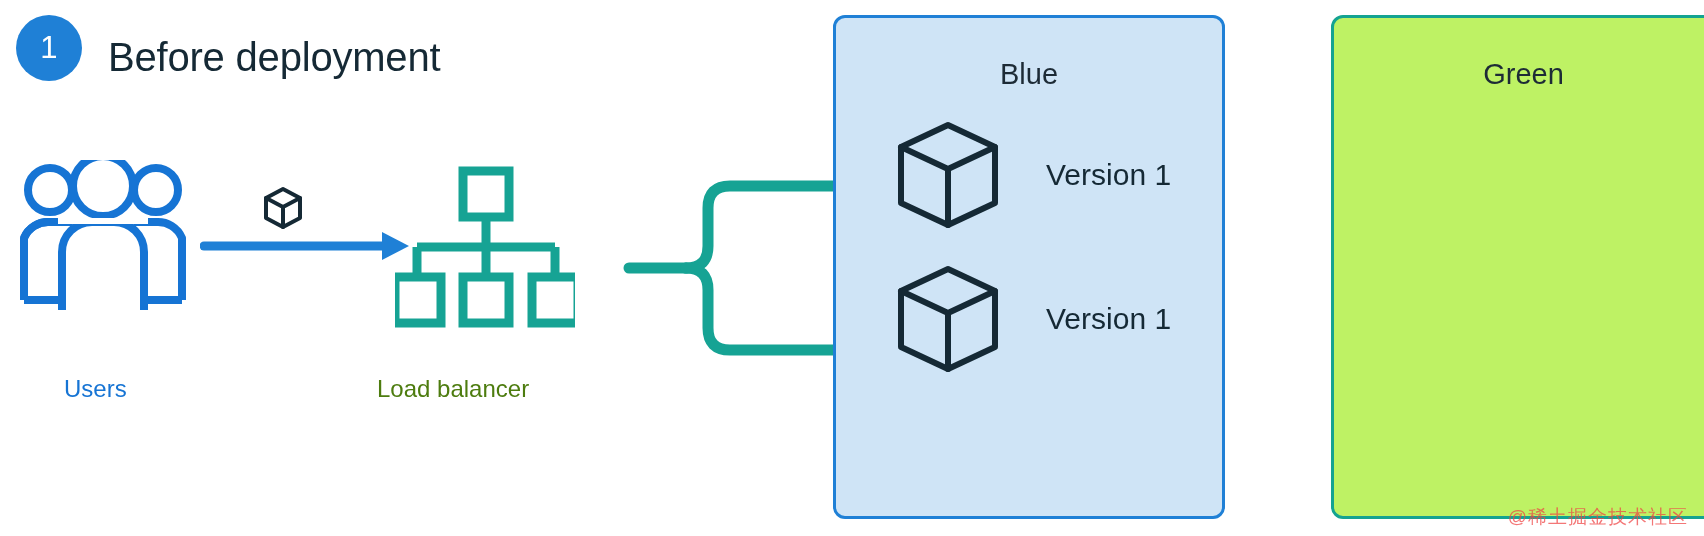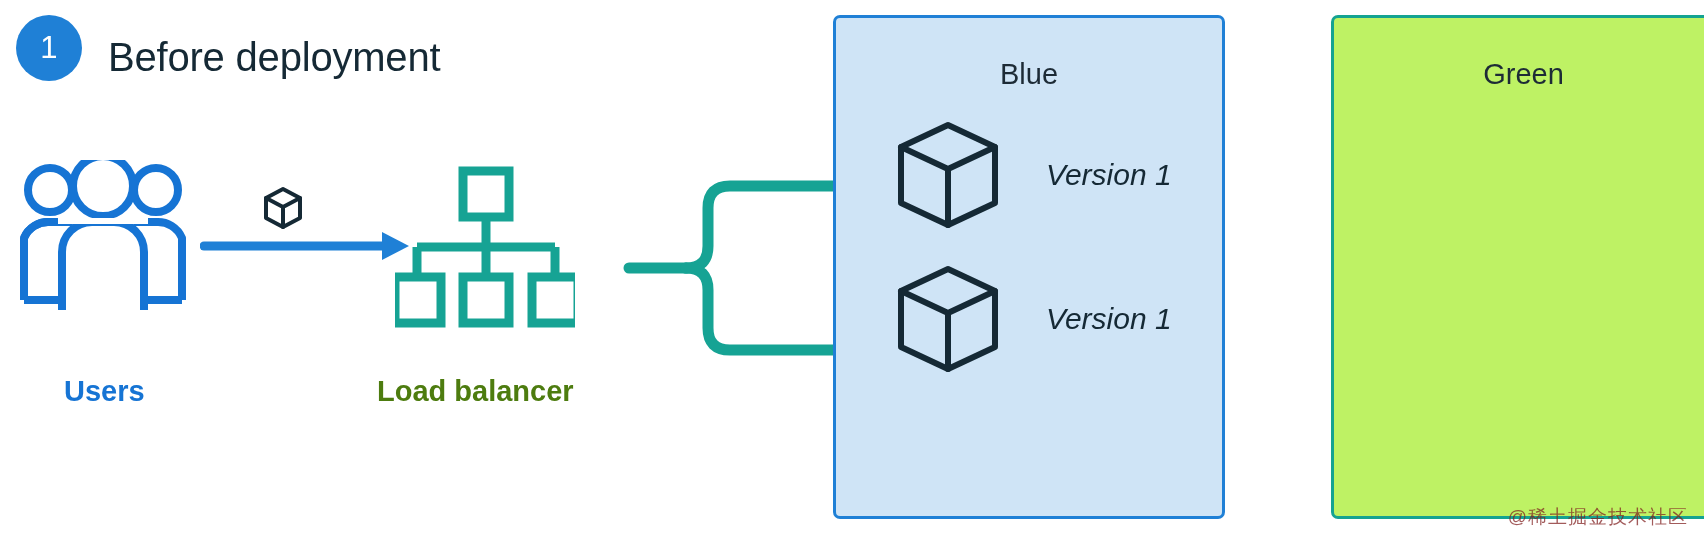--- a/index.html
+++ b/index.html
@@ -22,62 +22,62 @@
     letter-spacing:.5px;
   }
   .step-title{
     position:absolute;left:108px;top:23px;
     font-size:40px;color:#152935;font-weight:400;
     white-space:nowrap;letter-spacing:-.2px;margin-top:12px;
   }
 
   
   .env-panel{
-    position:absolute;border-radius:7px;box-sizing:border-box;
+    position:absolute;border-radius:12px;box-sizing:border-box;
   }
   .env-panel.blue{
     left:833px;top:15px;width:392px;height:504px;
     background:#cfe4f6;border:3px solid #1f80d6;
   }
   .env-panel.green{
     left:1303px;top:15px;width:385px;height:504px;
     background:#bef264;border:3px solid #14a391;margin-left:28px;
   }
   .env-title{
     position:absolute;left:0;right:0;top:40px;
     text-align:center;font-size:29px;color:#1d2b36;font-weight:400;
   }
 
   
   .panel-row{position:absolute;display:flex;align-items:center;}
   .panel-row.r1{left:60px;top:102px;}
   .panel-row.r2{left:60px;top:246px;}
   .row-label{
-    margin-left:46px;font-size:30px;color:#152935;white-space:nowrap;font-style:italic;
+    margin-left:46px;font-size:30px;color:#152935;white-space:nowrap;
   }
 
   
   .cap{
-    position:absolute;font-size:29px;white-space:nowrap;font-weight:700;
+    position:absolute;font-size:24px;white-space:nowrap;font-weight:400;
   }
   .cap.users{left:64px;top:375px;color:#1674d4;}
   .cap.lb{left:377px;top:375px;color:#4d7c0f;}
 
   
   .abs-svg{position:absolute;}
   #users-icon{left:20px;top:160px;}
   #pkg-icon{left:262px;top:186px;}
   #blue-arrow{left:200px;top:228px;}
   #lb-icon{left:395px;top:165px;}
   #split-connector{left:600px;top:150px;}
 
   
   .watermark{
     position:absolute;right:16px;bottom:6px;
-    font-size:19px;color:#7f1d1d;opacity:.72;
+    font-size:19px;color:#ef4444;opacity:.72;
     letter-spacing:1px;white-space:nowrap;
   }
 </style>
 </head>
 <body>
 
 <div id="stage">
 
   <div class="step-badge">
     <span>1</span>

